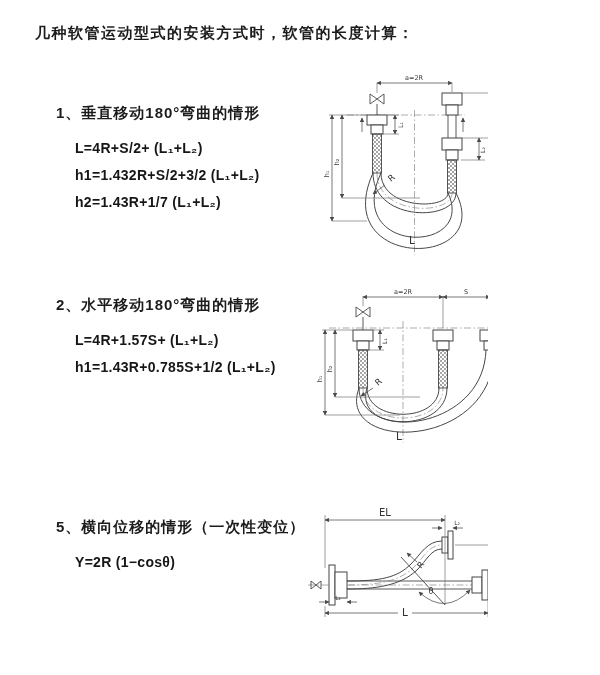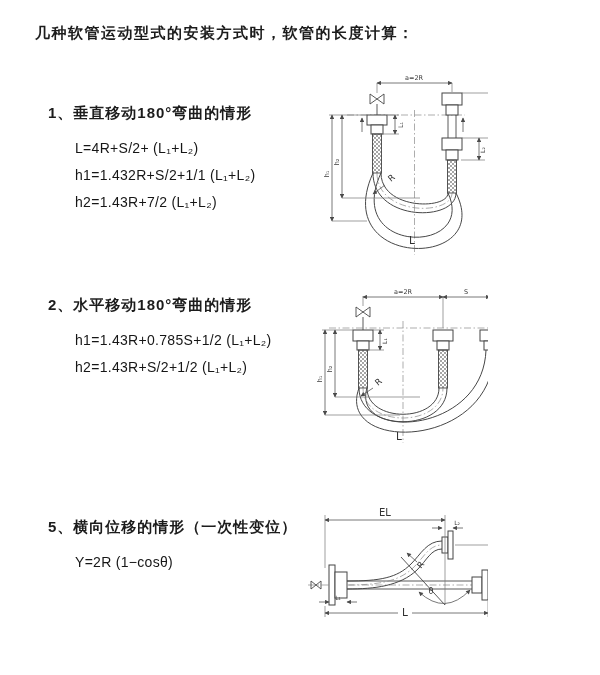--- a/index.html
+++ b/index.html
@@ -1,23 +1,23 @@
 <!DOCTYPE html>
 <html><head>
 <meta charset="utf-8">
 <style>
   html,body{margin:0;padding:0;background:#fff;}
   .page{position:relative;width:488px;height:675px;background:#fff;overflow:hidden;
         font-family:"Liberation Sans","DejaVu Sans",sans-serif;color:#222;}
   .title{position:absolute;left:35px;top:24px;font-size:15px;font-weight:bold;
          letter-spacing:1.5px;color:#1c1c1c;}
   .sec{position:absolute;left:48px;width:300px;}
-  .sec-heading{font-size:15px;font-weight:bold;letter-spacing:1px;color:#1c1c1c;margin-bottom:12px;}
+  .sec-heading{font-size:15px;font-weight:bold;letter-spacing:1px;color:#1c1c1c;margin-bottom:12px;margin-left:8px;}
   .formulas{margin-left:27px;}
-  .formula{font-size:14px;line-height:27px;letter-spacing:.3px;color:#161616;white-space:nowrap;}
+  .formula{font-size:14px;line-height:27px;letter-spacing:.3px;color:#161616;white-space:nowrap;font-weight:bold;}
   .diag{position:absolute;}
   svg text{fill:#333;font-family:"DejaVu Sans",sans-serif;}
   .dim{stroke:#555;stroke-width:.8;}
   .ext{stroke:#777;stroke-width:.7;}
   .wall{stroke:#474747;stroke-width:1;fill:none;}
   .thin{stroke:#474747;stroke-width:.9;fill:none;}
   .cl{stroke:#8a8a8a;stroke-width:.7;stroke-dasharray:7 2.5 1.5 2.5;fill:none;}
   .fl{fill:#fff;stroke:#454545;stroke-width:1;}
   .braid{fill:url(#braid);stroke:#454545;stroke-width:.9;}
   .lbl{font-size:6.5px;fill:#3a3a3a;}
@@ -39,22 +39,22 @@
       </pattern>
     </defs>
   </svg>
 
   <div class="title">几种软管运动型式的安装方式时，软管的长度计算：</div>
 
   <section class="sec" style="top:104px">
     <div class="sec-heading">1、垂直移动180°弯曲的情形</div>
     <div class="formulas">
       <div class="formula">L=4R+S/2+ (L₁+L₂)</div>
-      <div class="formula">h1=1.432R+S/2+1/1 (L₁+L₂)</div>
-      <div class="formula">h2=1.43R+7/2 (L₁+L₂)</div>
+      <div class="formula">h1=1.432R+S/2+3/2 (L₁+L₂)</div>
+      <div class="formula">h2=1.43R+1/7 (L₁+L₂)</div>
     </div>
   </section>
 
   <svg class="diag" style="left:315px;top:70px" width="275" height="190" viewBox="0 0 275 190">
 
     <g>
       <line class="ext" x1="62" y1="13" x2="62" y2="23"></line>
       <line class="ext" x1="137" y1="13" x2="137" y2="22"></line>
       <line class="dim" x1="62" y1="13" x2="137" y2="13" marker-start="url(#ah)" marker-end="url(#ah)"></line>
       <text class="lbl" x="99" y="10" text-anchor="middle">a=2R</text>
@@ -123,22 +123,22 @@
     </g>
 
     <line class="dim" x1="70" y1="115" x2="58" y2="124" marker-end="url(#ah)"></line>
     <text style="font-size:8.5px" transform="translate(76,112) rotate(-40)">R</text>
     <text class="lblBig" x="97" y="174" text-anchor="middle">L</text>
   </svg>
 
   <section class="sec" style="top:296px">
     <div class="sec-heading">2、水平移动180°弯曲的情形</div>
     <div class="formulas">
+      <div class="formula">L=4R+1.57S+ (L₁+L₂)</div>
       <div class="formula">h1=1.43R+0.785S+1/2 (L₁+L₂)</div>
-      <div class="formula">h2=1.43R+S/2+1/2 (L₁+L₂)</div>
     </div>
   </section>
 
   <svg class="diag" style="left:315px;top:283px" width="275" height="165" viewBox="0 0 275 165">
 
     <g>
       <line class="ext" x1="48" y1="13" x2="48" y2="23"></line>
       <line class="ext" x1="128" y1="13" x2="128" y2="45"></line>
       <line class="ext" x1="175" y1="13" x2="175" y2="45"></line>
       <line class="dim" x1="48" y1="14" x2="128" y2="14" marker-start="url(#ah)" marker-end="url(#ah)"></line>

